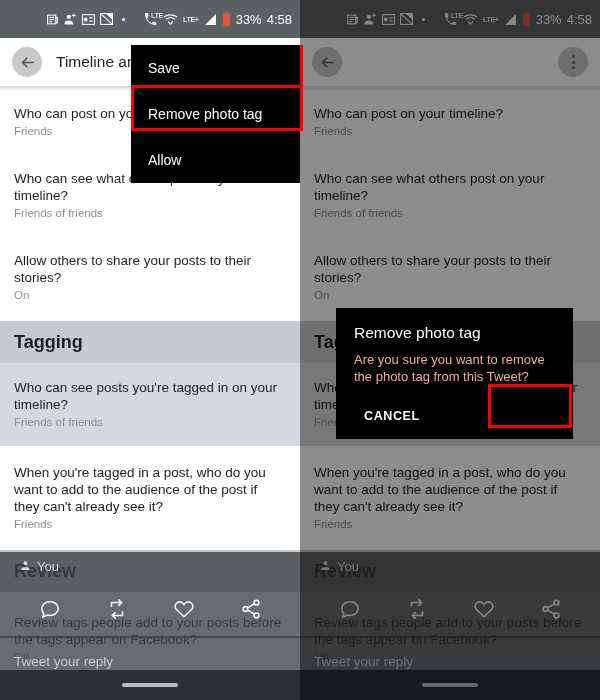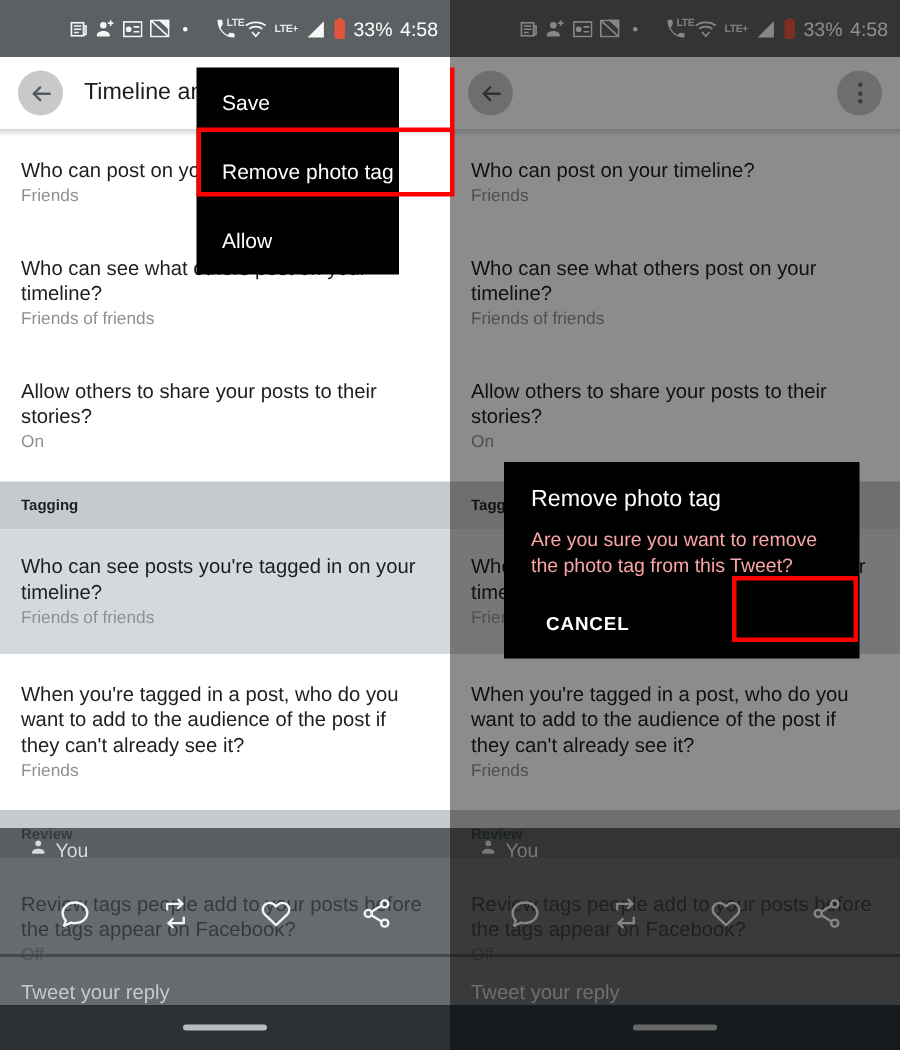--- a/index.html
+++ b/index.html
@@ -108,30 +108,30 @@
     color: #1c1e21;
   }
   .row .a {
     font-size: 11.5px;
     color: #8d9194;
     margin-top: 3px;
   }
   .section-head {
     background: #c7cacd;
     padding: 11px 14px 10px 14px;
-    font-size: 10px;
+    font-size: 18px;
     font-weight: bold;
     color: #1c1e21;
   }
 
   
   .popup {
     position: absolute;
     left: 131px; top: 45px;
-    width: 135px;
+    width: 169px;
     background: #000000;
     z-index: 20;
   }
   .popup-item {
     height: 46px;
     display: flex;
     align-items: center;
     padding-left: 17px;
     color: #ffffff;
     font-size: 14px;

